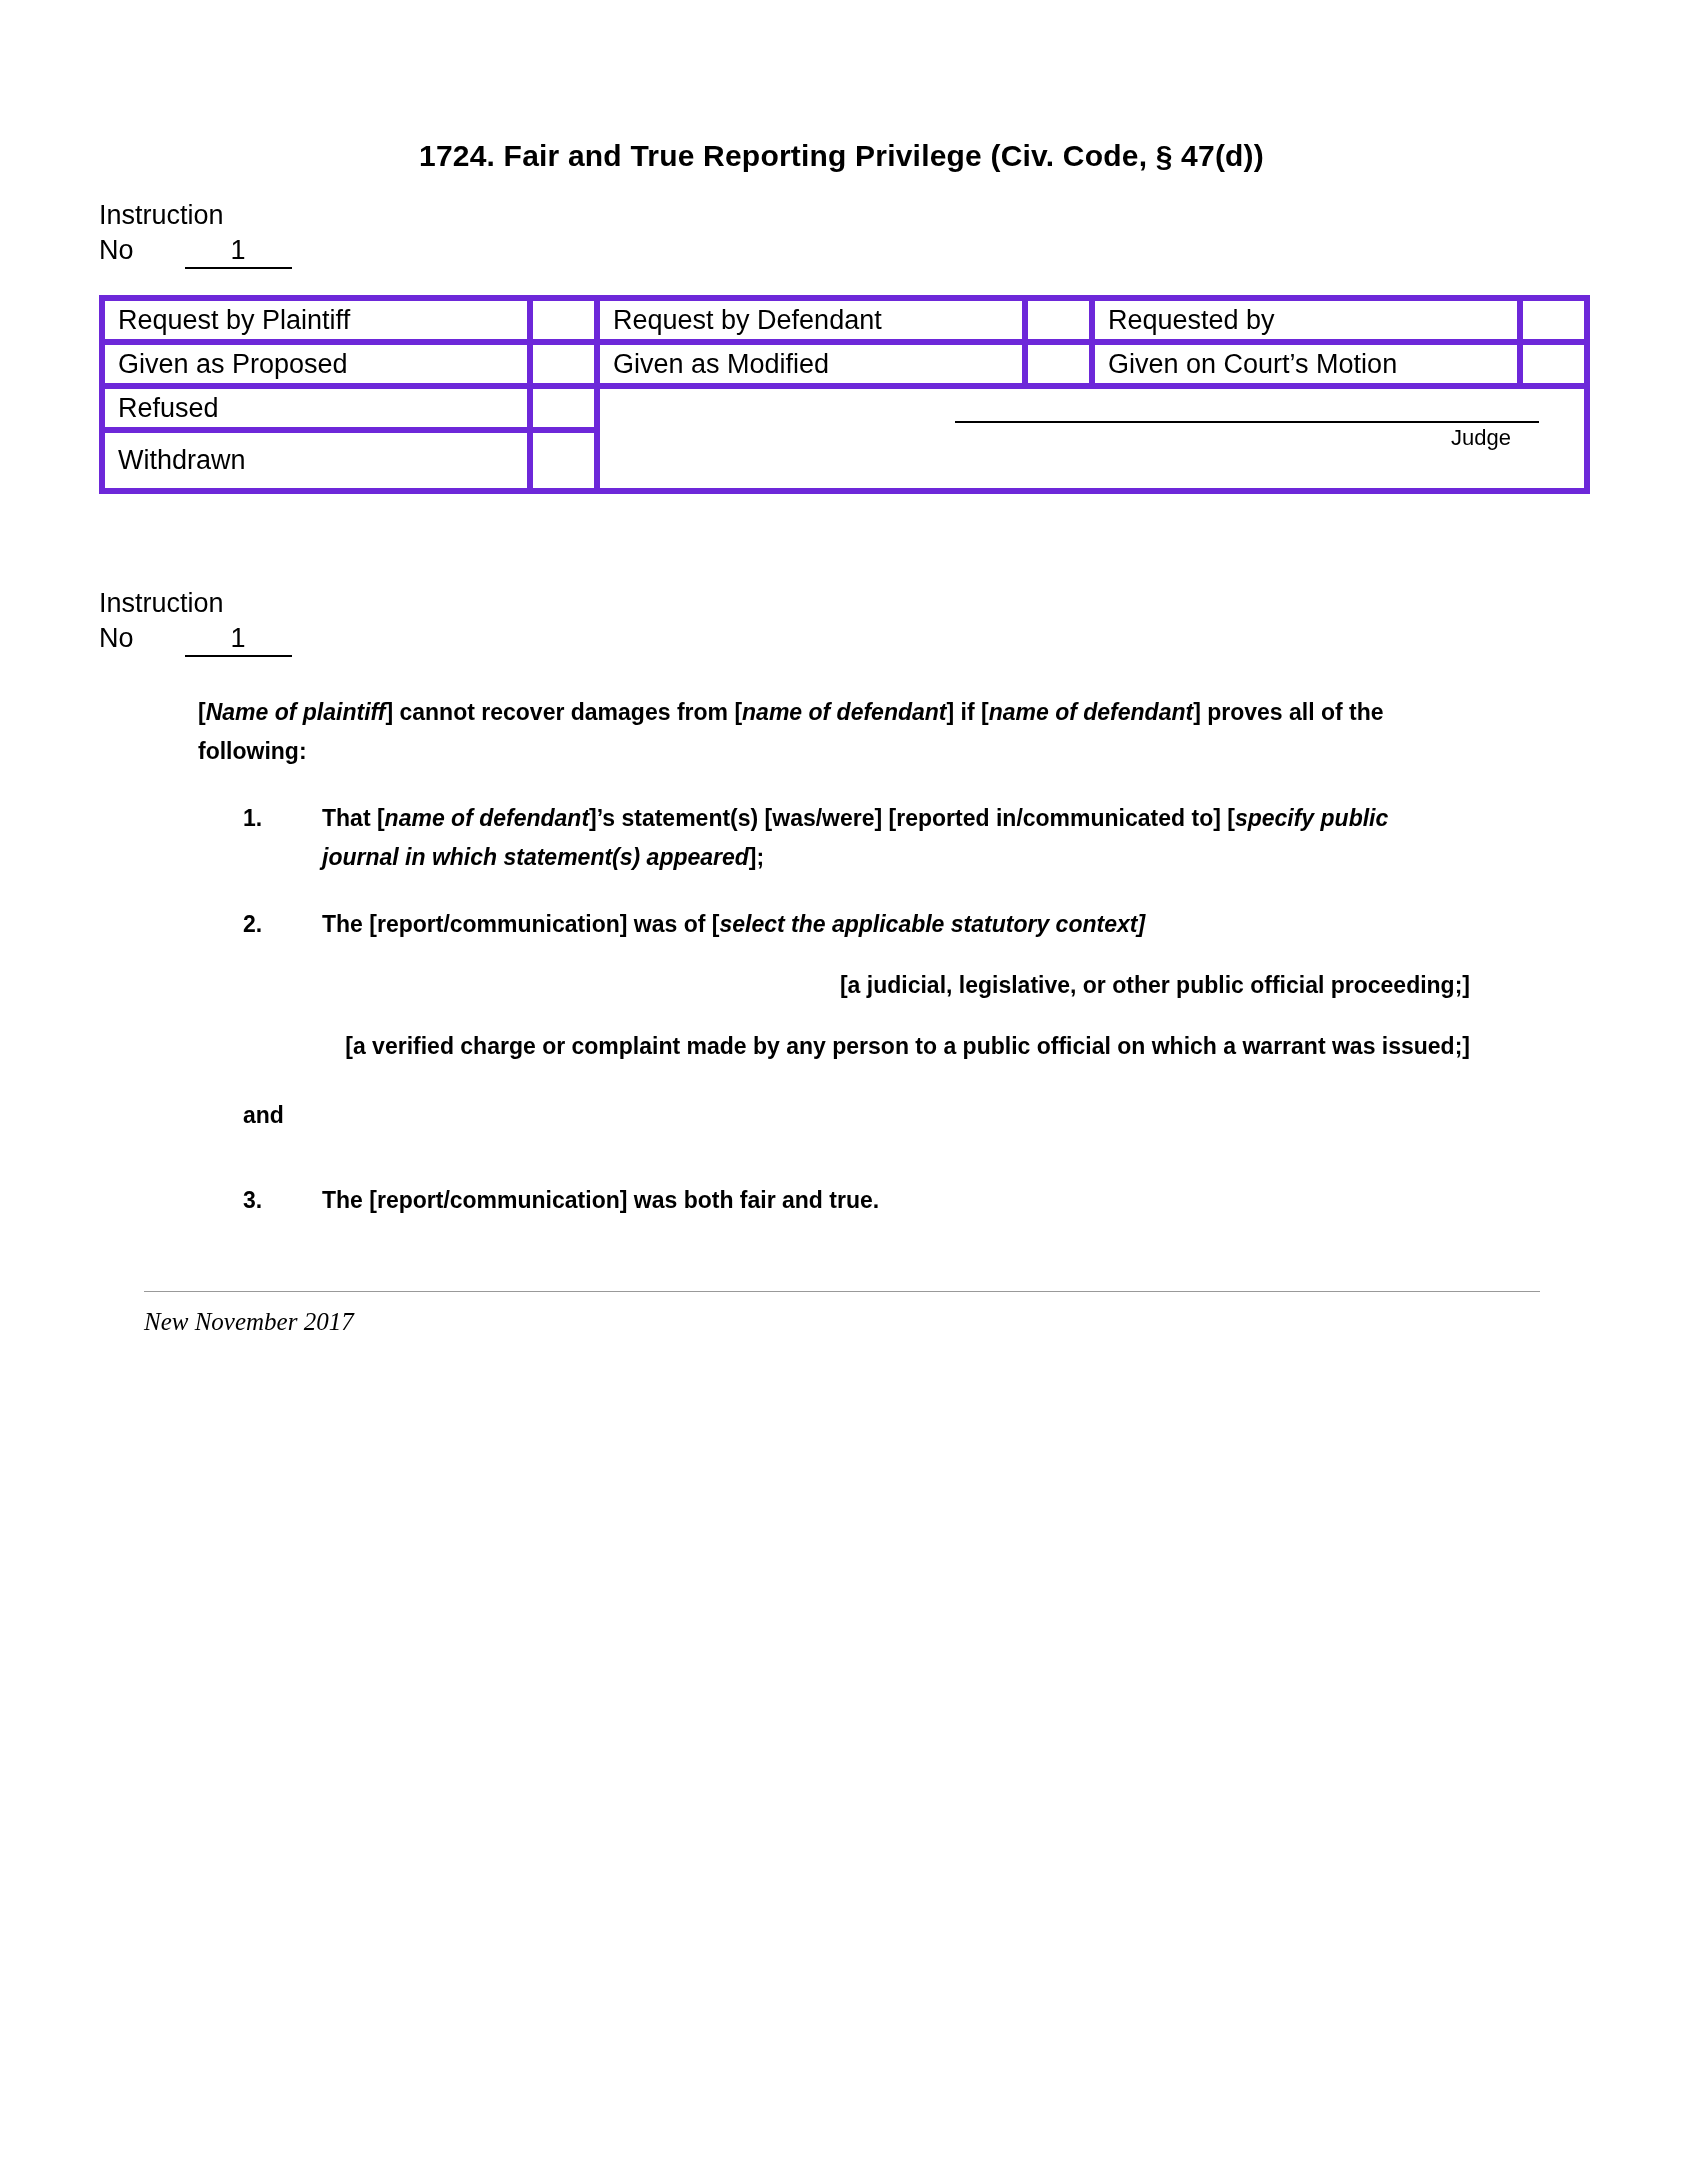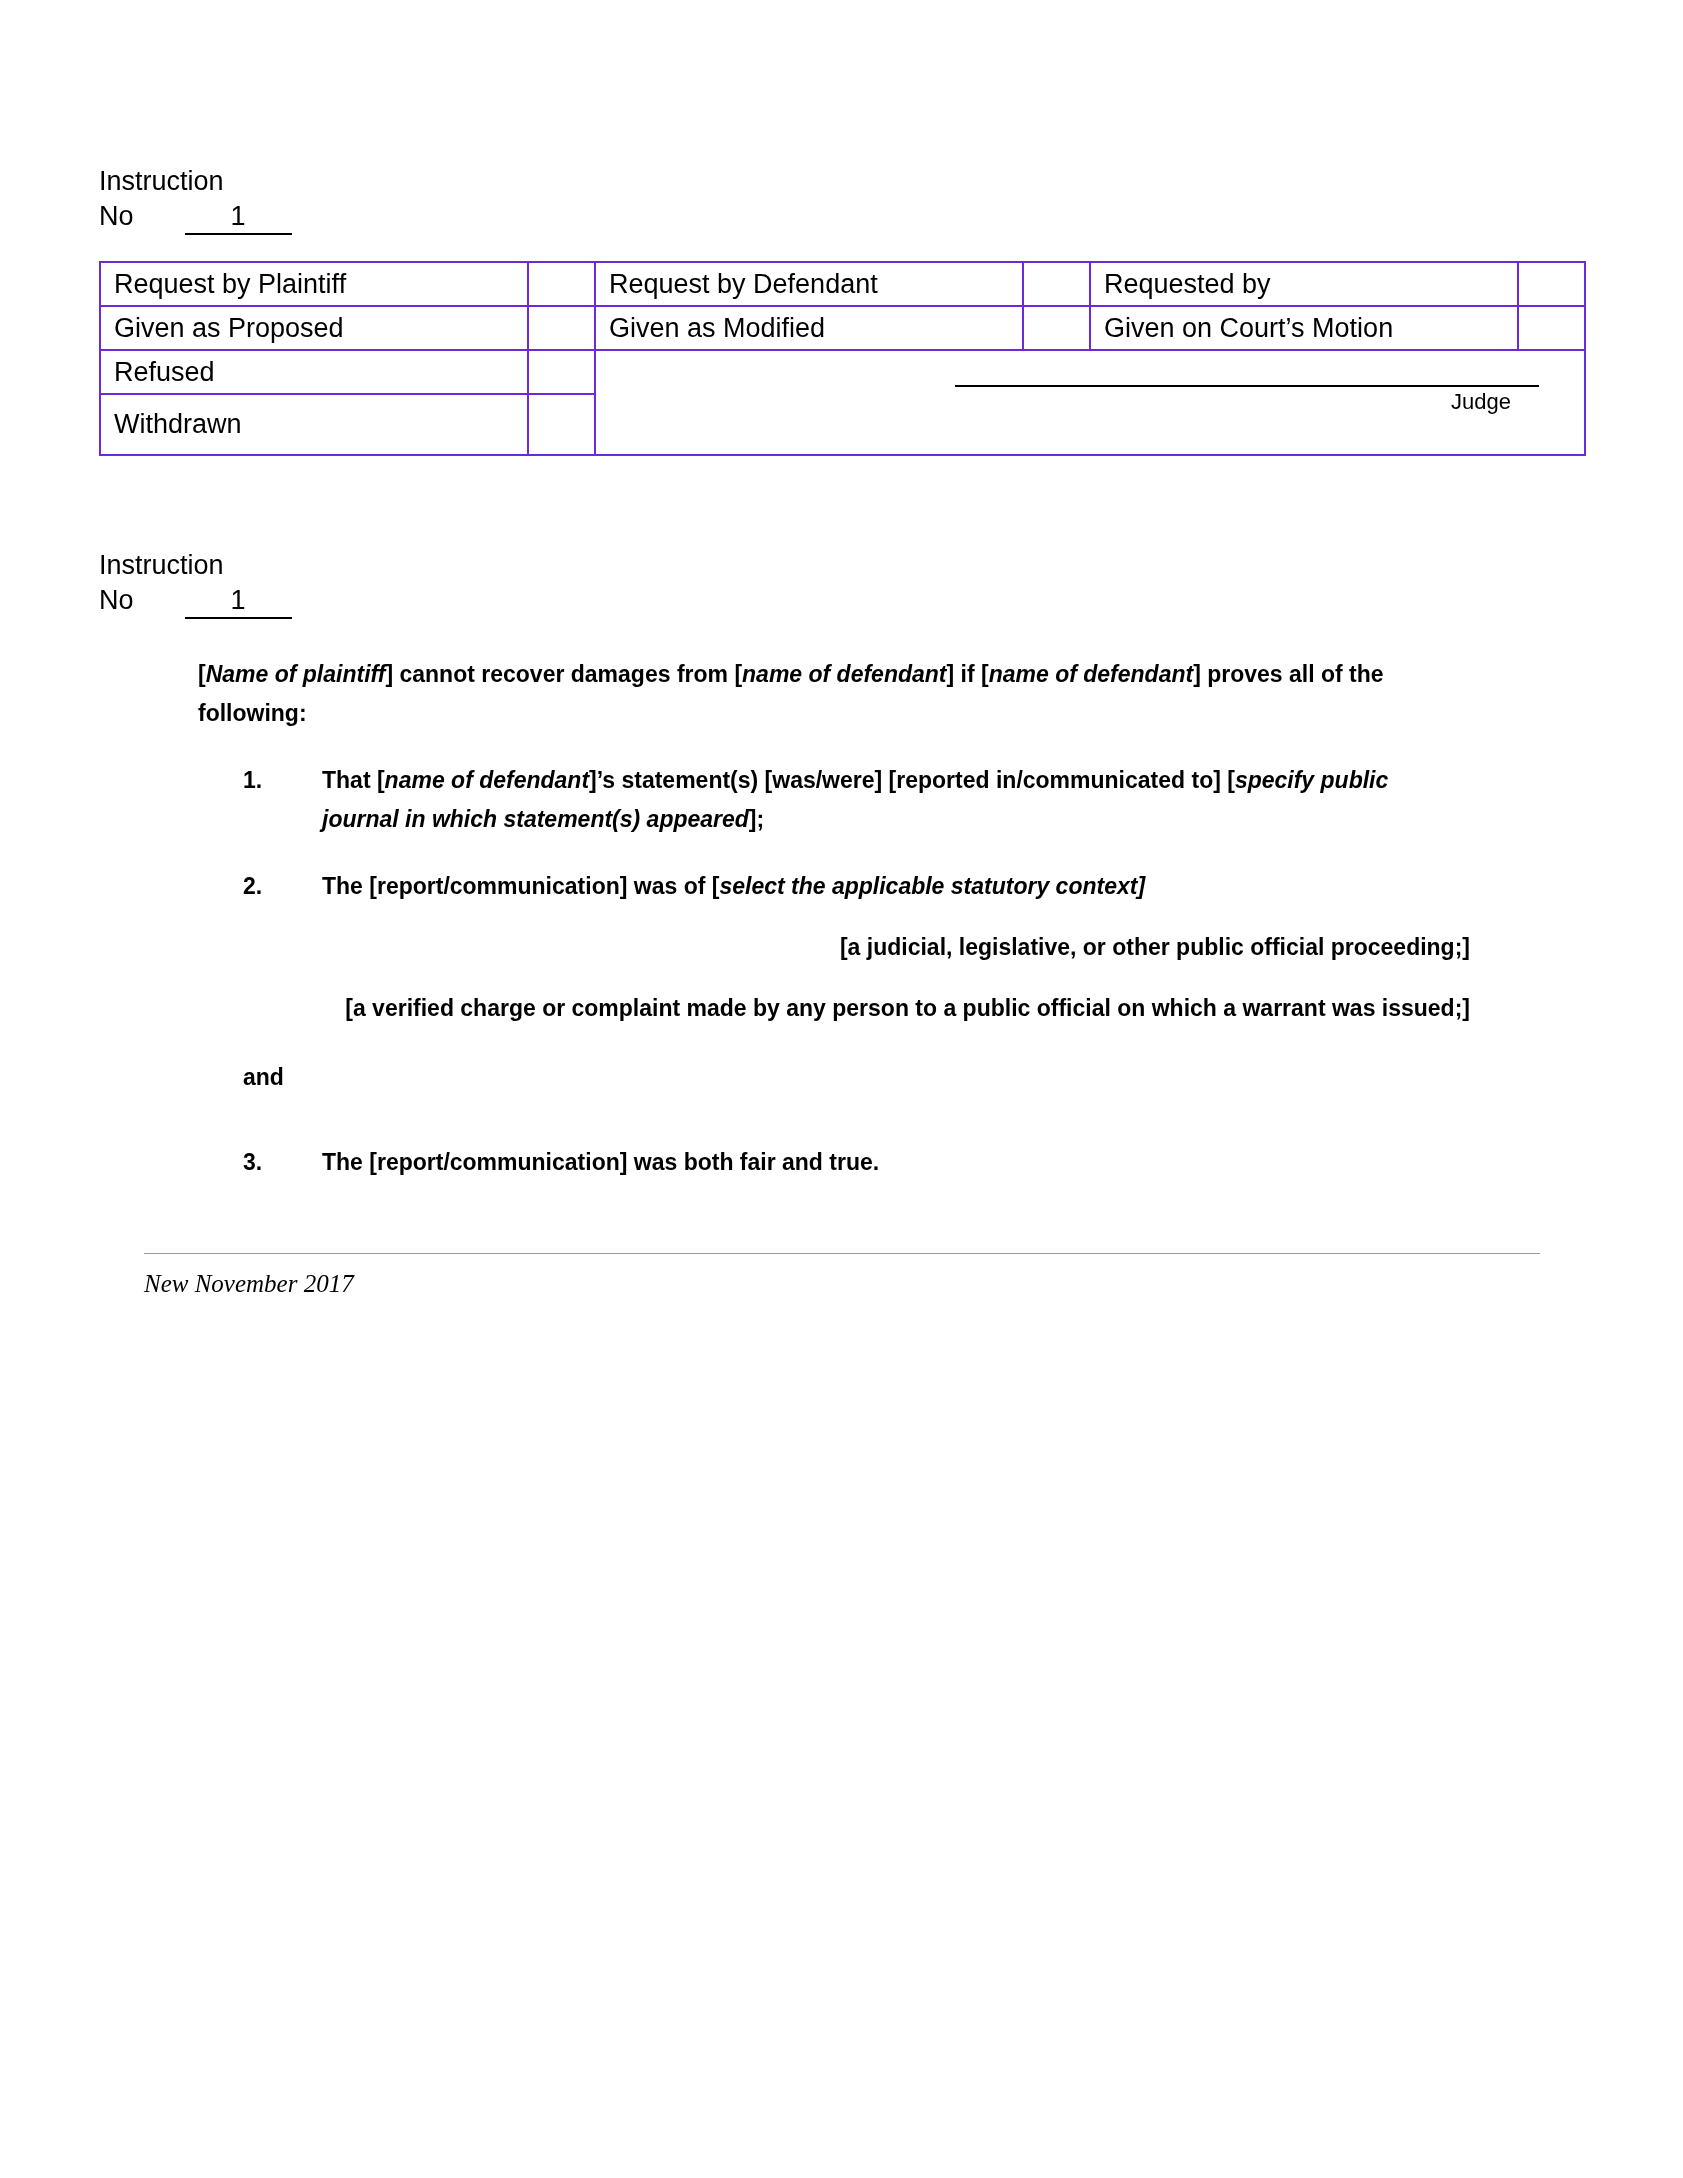--- a/index.html
+++ b/index.html
@@ -17,21 +17,21 @@
   .instr-no-row { margin-top:2px; }
   .num-blank {
     display:inline-block; width:107px; margin-left:51px;
     border-bottom:2px solid #000; text-align:center;
   }
 
   table.approval {
     margin:26px 0 0 99px; border-collapse:collapse; table-layout:fixed;
     width:1485px; font-size:27px;
   }
-  table.approval td { border:2px solid #6d28d9; vertical-align:middle; }
+  table.approval td { border:6px solid #6d28d9; vertical-align:middle; }
   td.lbl { padding-left:13px; }
   tr.r1 td, tr.r2 td, tr.r3 td { height:44px; }
   tr.r4 td { height:61px;margin-top:37px; }
   td.sig {
     vertical-align:bottom;
   }
   .sig-inner {
     display:flex; flex-direction:column; align-items:flex-end;
     padding:0 45px 6px 2px;
     margin-left:39px;
@@ -56,20 +56,21 @@
   .footer-date {
     margin:16px 0 0 144px;
     font-family:"Liberation Serif", serif; font-style:italic; font-size:25px;
   }
 </style>
 </head>
 <body>
 
 <div class="page">
 
+  <div class="doc-title">1724. Fair and True Reporting Privilege (Civ. Code, § 47(d))</div>
 
   <div class="instr-block">
     <div>Instruction</div>
     <div class="instr-no-row">
       <span>No</span><span class="num-blank">1</span>
     </div>
   </div>
 
   <table class="approval">
     <colgroup>

